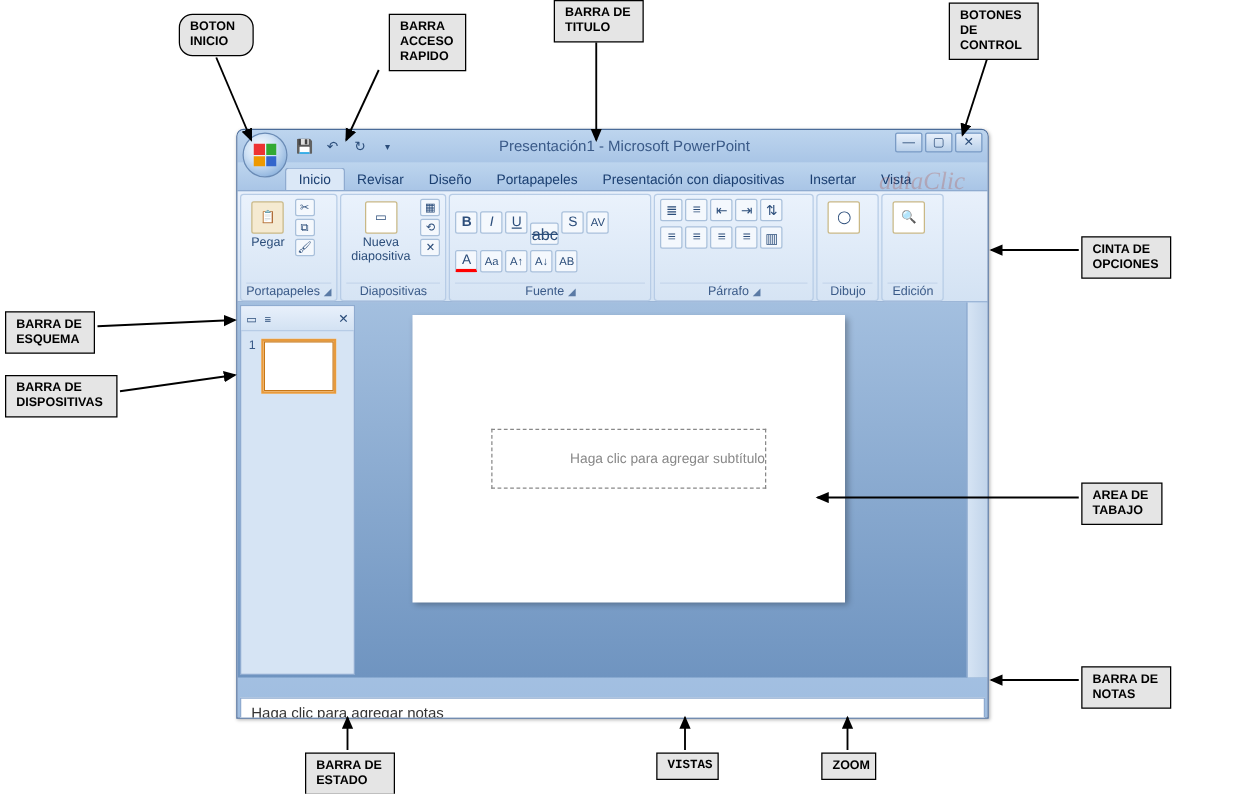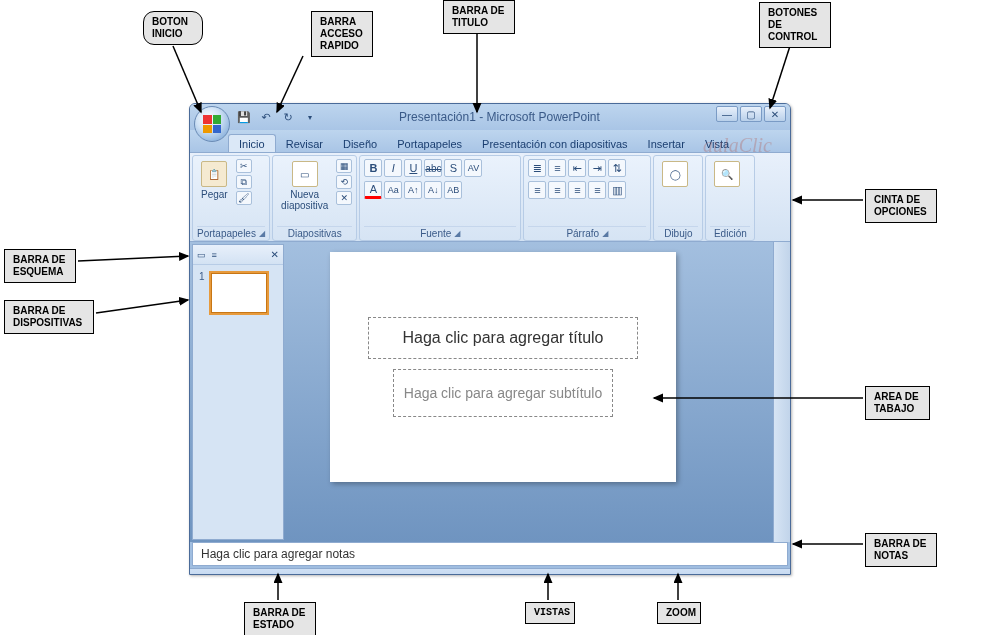--- a/index.html
+++ b/index.html
@@ -199,24 +199,24 @@
     width:346px;height:230px;background:#fff;
     box-shadow:2px 2px 5px rgba(0,0,0,.3);
     display:flex;flex-direction:column;align-items:center;justify-content:center;gap:10px;
   }
   .ph{
     border:1px dashed #888;
     display:flex;align-items:center;justify-content:center;
     color:#333;
   }
   .ph-title{width:270px;height:42px;font-size:16px;}
-  .ph-sub{width:220px;height:48px;font-size:14px;color:#888;}
+  .ph-sub{width:220px;height:48px;font-size:11px;color:#888;justify-content:flex-end;}
   .vscroll{width:17px;background:linear-gradient(90deg,#d6e4f4,#c1d4ea);border-left:1px solid #8fabd0;}
   .notes{
-    height:24px;background:#fff;margin:0 2px 2px 2px;border:1px solid #8fabd0;
+    height:24px;background:#fff;margin:16px 2px 2px 2px;border:1px solid #8fabd0;
     font-size:12px;color:#333;padding:4px 8px;
     display:flex;align-items:center;
   }
   .statusbar{
     height:20px;
     background:linear-gradient(#cfe0f4,#b4cdea);
     border-top:1px solid #8fabd0;
     display:flex;align-items:center;
     font-size:10px;color:#1a3e70;
     padding:0 6px;gap:10px;
@@ -349,21 +349,21 @@
           <span>Diapositivas</span>
         </div>
     </div>
 
     <div class="group" style="min-width:162px;">
       <div class="group-body" style="flex-direction:column;gap:4px;align-items:stretch;">
         <div class="font-row">
           <div class="font-btn" style="font-weight:bold;">B</div>
           <div class="font-btn" style="font-style:italic;">I</div>
           <div class="font-btn" style="text-decoration:underline;">U</div>
-          <div class="font-btn" style="text-decoration:line-through;font-size:10px;">abc</div>
+          <div class="font-btn" style="text-decoration:line-through;font-size:13px;margin-top:19px;">abc</div>
           <div class="font-btn">S</div>
           <div class="font-btn" style="font-size:9px;">AV</div>
         </div>
         <div class="font-row">
           <div class="font-btn" style="border-bottom:3px solid red;">A</div>
           <div class="font-btn" style="font-size:9px;">Aa</div>
           <div class="font-btn" style="font-size:9px;">A↑</div>
           <div class="font-btn" style="font-size:9px;">A↓</div>
           <div class="font-btn" style="font-size:9px;">AB</div>
         </div>
@@ -428,23 +428,20 @@
         <span class="x">✕</span>
       </div>
       <div class="thumb">
         <span class="thumb-num">1</span>
         <div class="thumb-slide"></div>
       </div>
     </div>
 
     <div class="slide-area">
       <div class="slide-canvas">
-        <div class="ph ph-title">
-            <span>Haga clic para agregar título</span>
-          </div>
         <div class="ph ph-sub">
             <span>Haga clic para agregar subtítulo</span>
           </div>
       </div>
     </div>
     <div class="vscroll"></div>
   </div>
 
   <div class="notes">
     <span>Haga clic para agregar notas</span>

